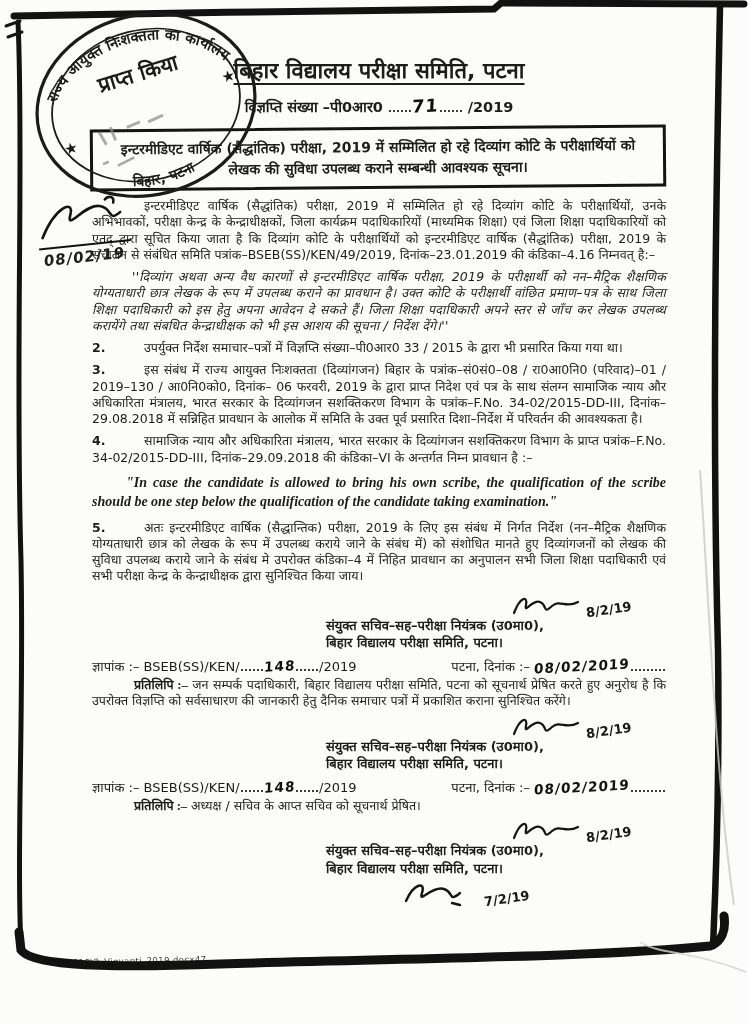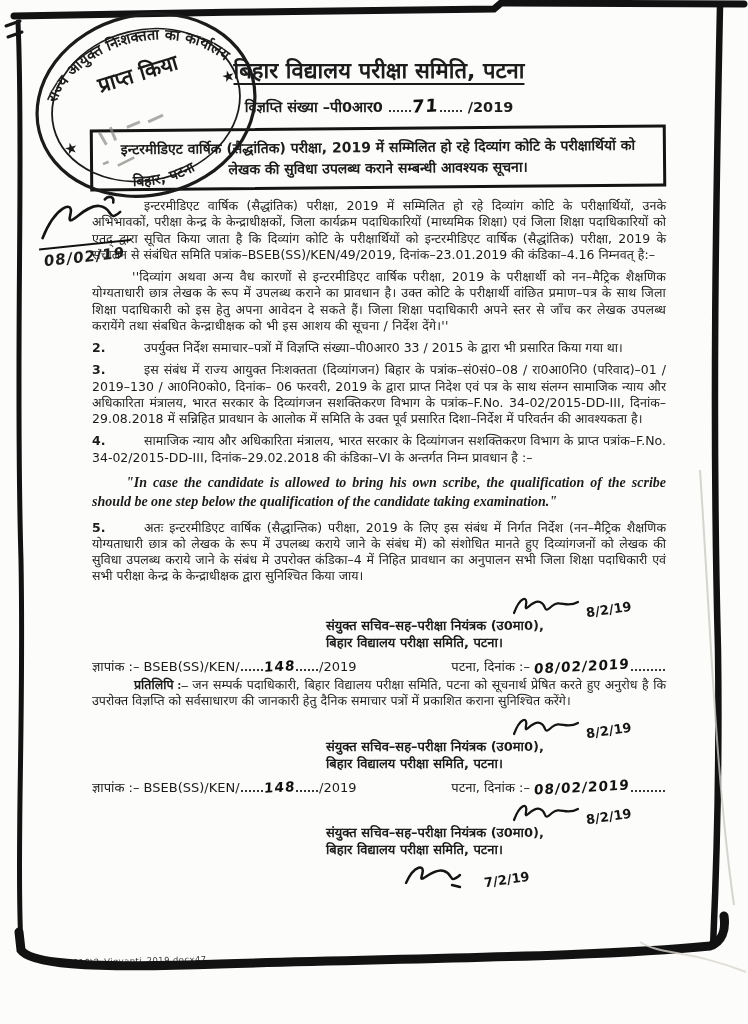--- a/index.html
+++ b/index.html
@@ -23,21 +23,21 @@
   .dots{display:inline-block;width:22px;height:0.72em;border-bottom:2px dotted #3a3a3a;margin:0 1px;}
   .dots-w{width:34px;}
   .notice{
     border:3px solid #141414;font-weight:bold;font-size:14px;text-align:center;
     padding:7px 10px;margin:11px 0 9px -2px;transform:rotate(-0.5deg);line-height:1.5;
   }
   .para{font-size:12.5px;line-height:1.3;text-align:justify;margin:6px 0;position:relative;}
   .firstindent{text-indent:52px;}
   .numbered{text-indent:52px;}
   .pnum{position:absolute;left:0;top:0;font-weight:bold;text-indent:0;}
-  .hquote{text-indent:40px;letter-spacing:0.2px;}
+  .hquote{font-style:italic;text-indent:40px;letter-spacing:0.2px;}
   .equote{
     font-family:"Liberation Serif",serif;font-weight:bold;font-style:italic;
     font-size:14px;text-indent:34px;line-height:1.35;margin:8px 0;
   }
   
   .sigwrap{display:flex;flex-direction:column;align-items:flex-end;margin-top:2px;}
   .sigblock{width:340px;text-align:left;font-weight:bold;font-size:13px;line-height:1.35;}
   .squigrow{display:flex;align-items:flex-end;justify-content:flex-end;width:340px;height:26px;}
   .squigrow svg{display:block;}
   .hand-date{
@@ -127,21 +127,21 @@
       <span>उपर्युक्त निर्देश समाचार–पत्रों में विज्ञप्ति संख्या–पी0आर0 33 / 2015 के द्वारा भी प्रसारित किया गया था।</span>
     </div>
 
     <div class="para numbered">
       <span class="pnum">3.</span>
       <span>इस संबंध में राज्य आयुक्त निःशक्तता (दिव्यांगजन) बिहार के पत्रांक–सं0सं0–08 / रा0आ0नि0 (परिवाद)–01 / 2019–130 / आ0नि0को0, दिनांक– 06 फरवरी, 2019 के द्वारा प्राप्त निदेश एवं पत्र के साथ संलग्न सामाजिक न्याय और अधिकारिता मंत्रालय, भारत सरकार के दिव्यांगजन सशक्तिकरण विभाग के पत्रांक–F.No. 34-02/2015-DD-III, दिनांक–29.08.2018 में सन्निहित प्रावधान के आलोक में समिति के उक्त पूर्व प्रसारित दिशा–निर्देश में परिवर्तन की आवश्यकता है।</span>
     </div>
 
     <div class="para numbered">
       <span class="pnum">4.</span>
-      <span>सामाजिक न्याय और अधिकारिता मंत्रालय, भारत सरकार के दिव्यांगजन सशक्तिकरण विभाग के प्राप्त पत्रांक–F.No. 34-02/2015-DD-III, दिनांक–29.02.2018 की कंडिका–VI के अन्तर्गत निम्न प्रावधान है :–</span>
+      <span>सामाजिक न्याय और अधिकारिता मंत्रालय, भारत सरकार के दिव्यांगजन सशक्तिकरण विभाग के प्राप्त पत्रांक–F.No. 34-02/2015-DD-III, दिनांक–29.09.2018 की कंडिका–VI के अन्तर्गत निम्न प्रावधान है :–</span>
     </div>
 
     <div class="para equote">"In case the candidate is allowed to bring his own scribe, the qualification of the scribe should be one step below the qualification of the candidate taking examination."</div>
 
     <div class="para numbered">
       <span class="pnum">5.</span>
       <span>अतः इन्टरमीडिएट वार्षिक (सैद्धान्तिक) परीक्षा, 2019 के लिए इस संबंध में निर्गत निर्देश (नन–मैट्रिक शैक्षणिक योग्यताधारी छात्र को लेखक के रूप में उपलब्ध कराये जाने के संबंध में) को संशोधित मानते हुए दिव्यांगजनों को लेखक की सुविधा उपलब्ध कराये जाने के संबंध मे उपरोक्त कंडिका–4 में निहित प्रावधान का अनुपालन सभी जिला शिक्षा पदाधिकारी एवं सभी परीक्षा केन्द्र के केन्द्राधीक्षक द्वारा सुनिश्चित किया जाय।</span>
     </div>
 
     <div class="sigwrap">
@@ -190,20 +190,24 @@
       <span>
         <span class="memolabel">ज्ञापांक :–</span>
         <span>BSEB(SS)/KEN/</span><span class="dots"></span><span class="hand hand-sm">148</span><span class="dots"></span><span>/2019</span>
       </span>
       <span>
         <span>पटना, दिनांक :–</span>
         <span class="hand hand-sm">08/02/2019</span><span class="dots dots-w"></span>
       </span>
     </div>
 
+    <div class="copypara">
+      <span class="copylabel">प्रतिलिपि :–</span>
+      <span>अध्यक्ष / सचिव के आप्त सचिव को सूचनार्थ प्रेषित।</span>
+    </div>
 
     <div class="sigwrap">
       <div class="squigrow">
         <svg width="72" height="24" viewBox="0 0 72 24">
           <path d="M2,20 C8,4 16,2 14,12 C12,22 20,6 28,9 C36,12 30,22 40,13 C48,6 54,16 66,9" fill="none" stroke="#141414" stroke-width="2.2" stroke-linecap="round"></path>
         </svg>
         <span class="hand-date">8/2/19</span>
       </div>
       <div class="sigblock">
         <div>संयुक्त सचिव–सह–परीक्षा नियंत्रक (उ0मा0),</div>

